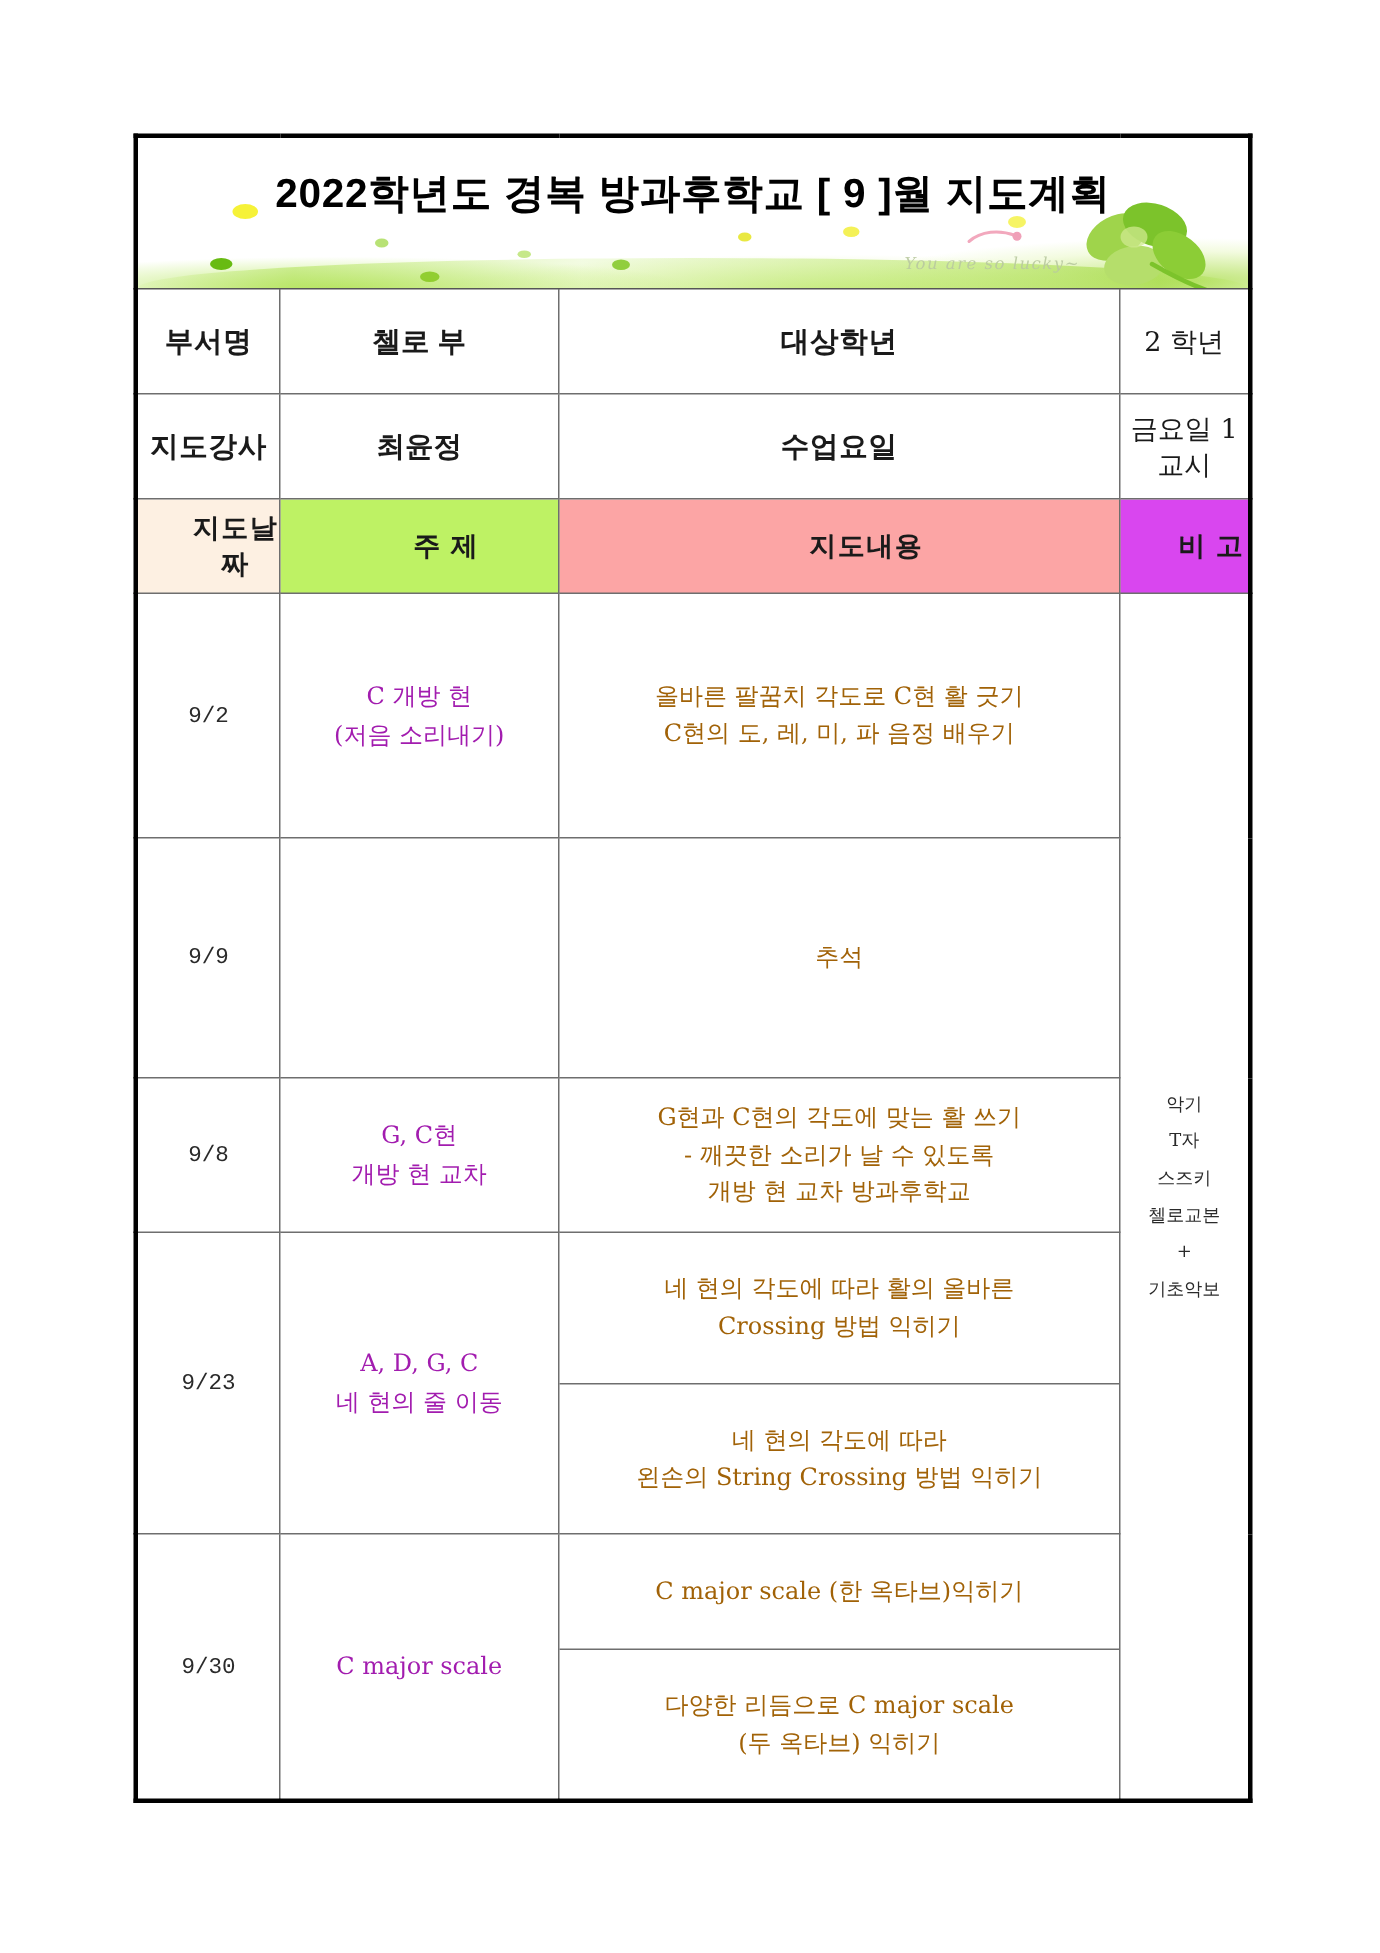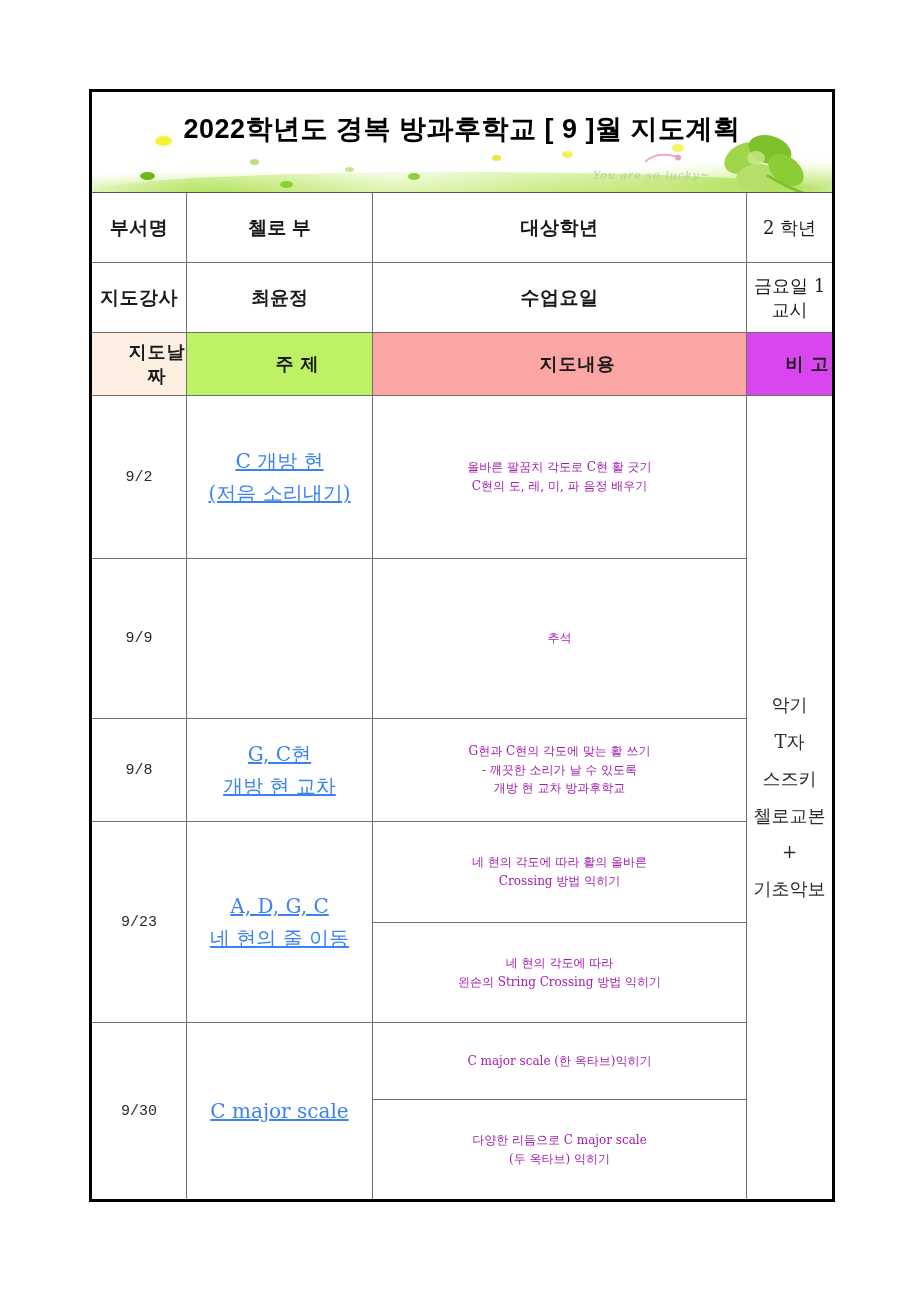--- a/index.html
+++ b/index.html
@@ -101,21 +101,21 @@
 
   .clover {
     position: absolute;
     right: 14px;
     bottom: -4px;
     width: 120px;
     height: 72px;
   }
   .script-text {
     position: absolute;
-    right: 122px;
+    right: 112px;
     bottom: 10px;
     font-family: "DejaVu Serif", serif;
     font-style: italic;
     font-size: 11px;
     color: #b9c9a0;
     letter-spacing: 1px;
     white-space: nowrap;
     opacity: .9;
   }
   .pink-swirl {
@@ -168,31 +168,31 @@
     padding-left: 36px;
   }
   .th-date   { background: #fdf0e2; }
   .th-topic  { background: #bef264; }
   .th-detail { background: #fca5a5; }
   .th-remark { background: #d946ef; }
 
   
   .cell-text {
     font-family: "DejaVu Serif", serif;
-    font-size: 12px;
+    font-size: 16px;
     line-height: 1.55;
-    color: #a21caf;
+    color: #a16207;
     padding: 4px 6px;
   }
   .date-cell { font-family: Liberation Mono, monospace; font-size: 15px; color:#2a2a2a; }
-  .topic-cell { font-family: "DejaVu Serif", serif; font-size: 20px; line-height: 1.6; color:#3b82f6;text-decoration:underline; }
+  .topic-cell { font-family: "DejaVu Serif", serif; font-size: 16px; line-height: 1.6; color:#a21caf; }
 
   .remark-cell {
     font-family: "DejaVu Serif", serif;
-    font-size: 18px;
+    font-size: 12px;
     line-height: 2.05;
     color: #2a2a2a;
     text-align: center;
   }
   .remark-cell .rm { display: block; }
 
   .split-table {
     width: 100%;
     border-collapse: collapse;
     table-layout: fixed;

